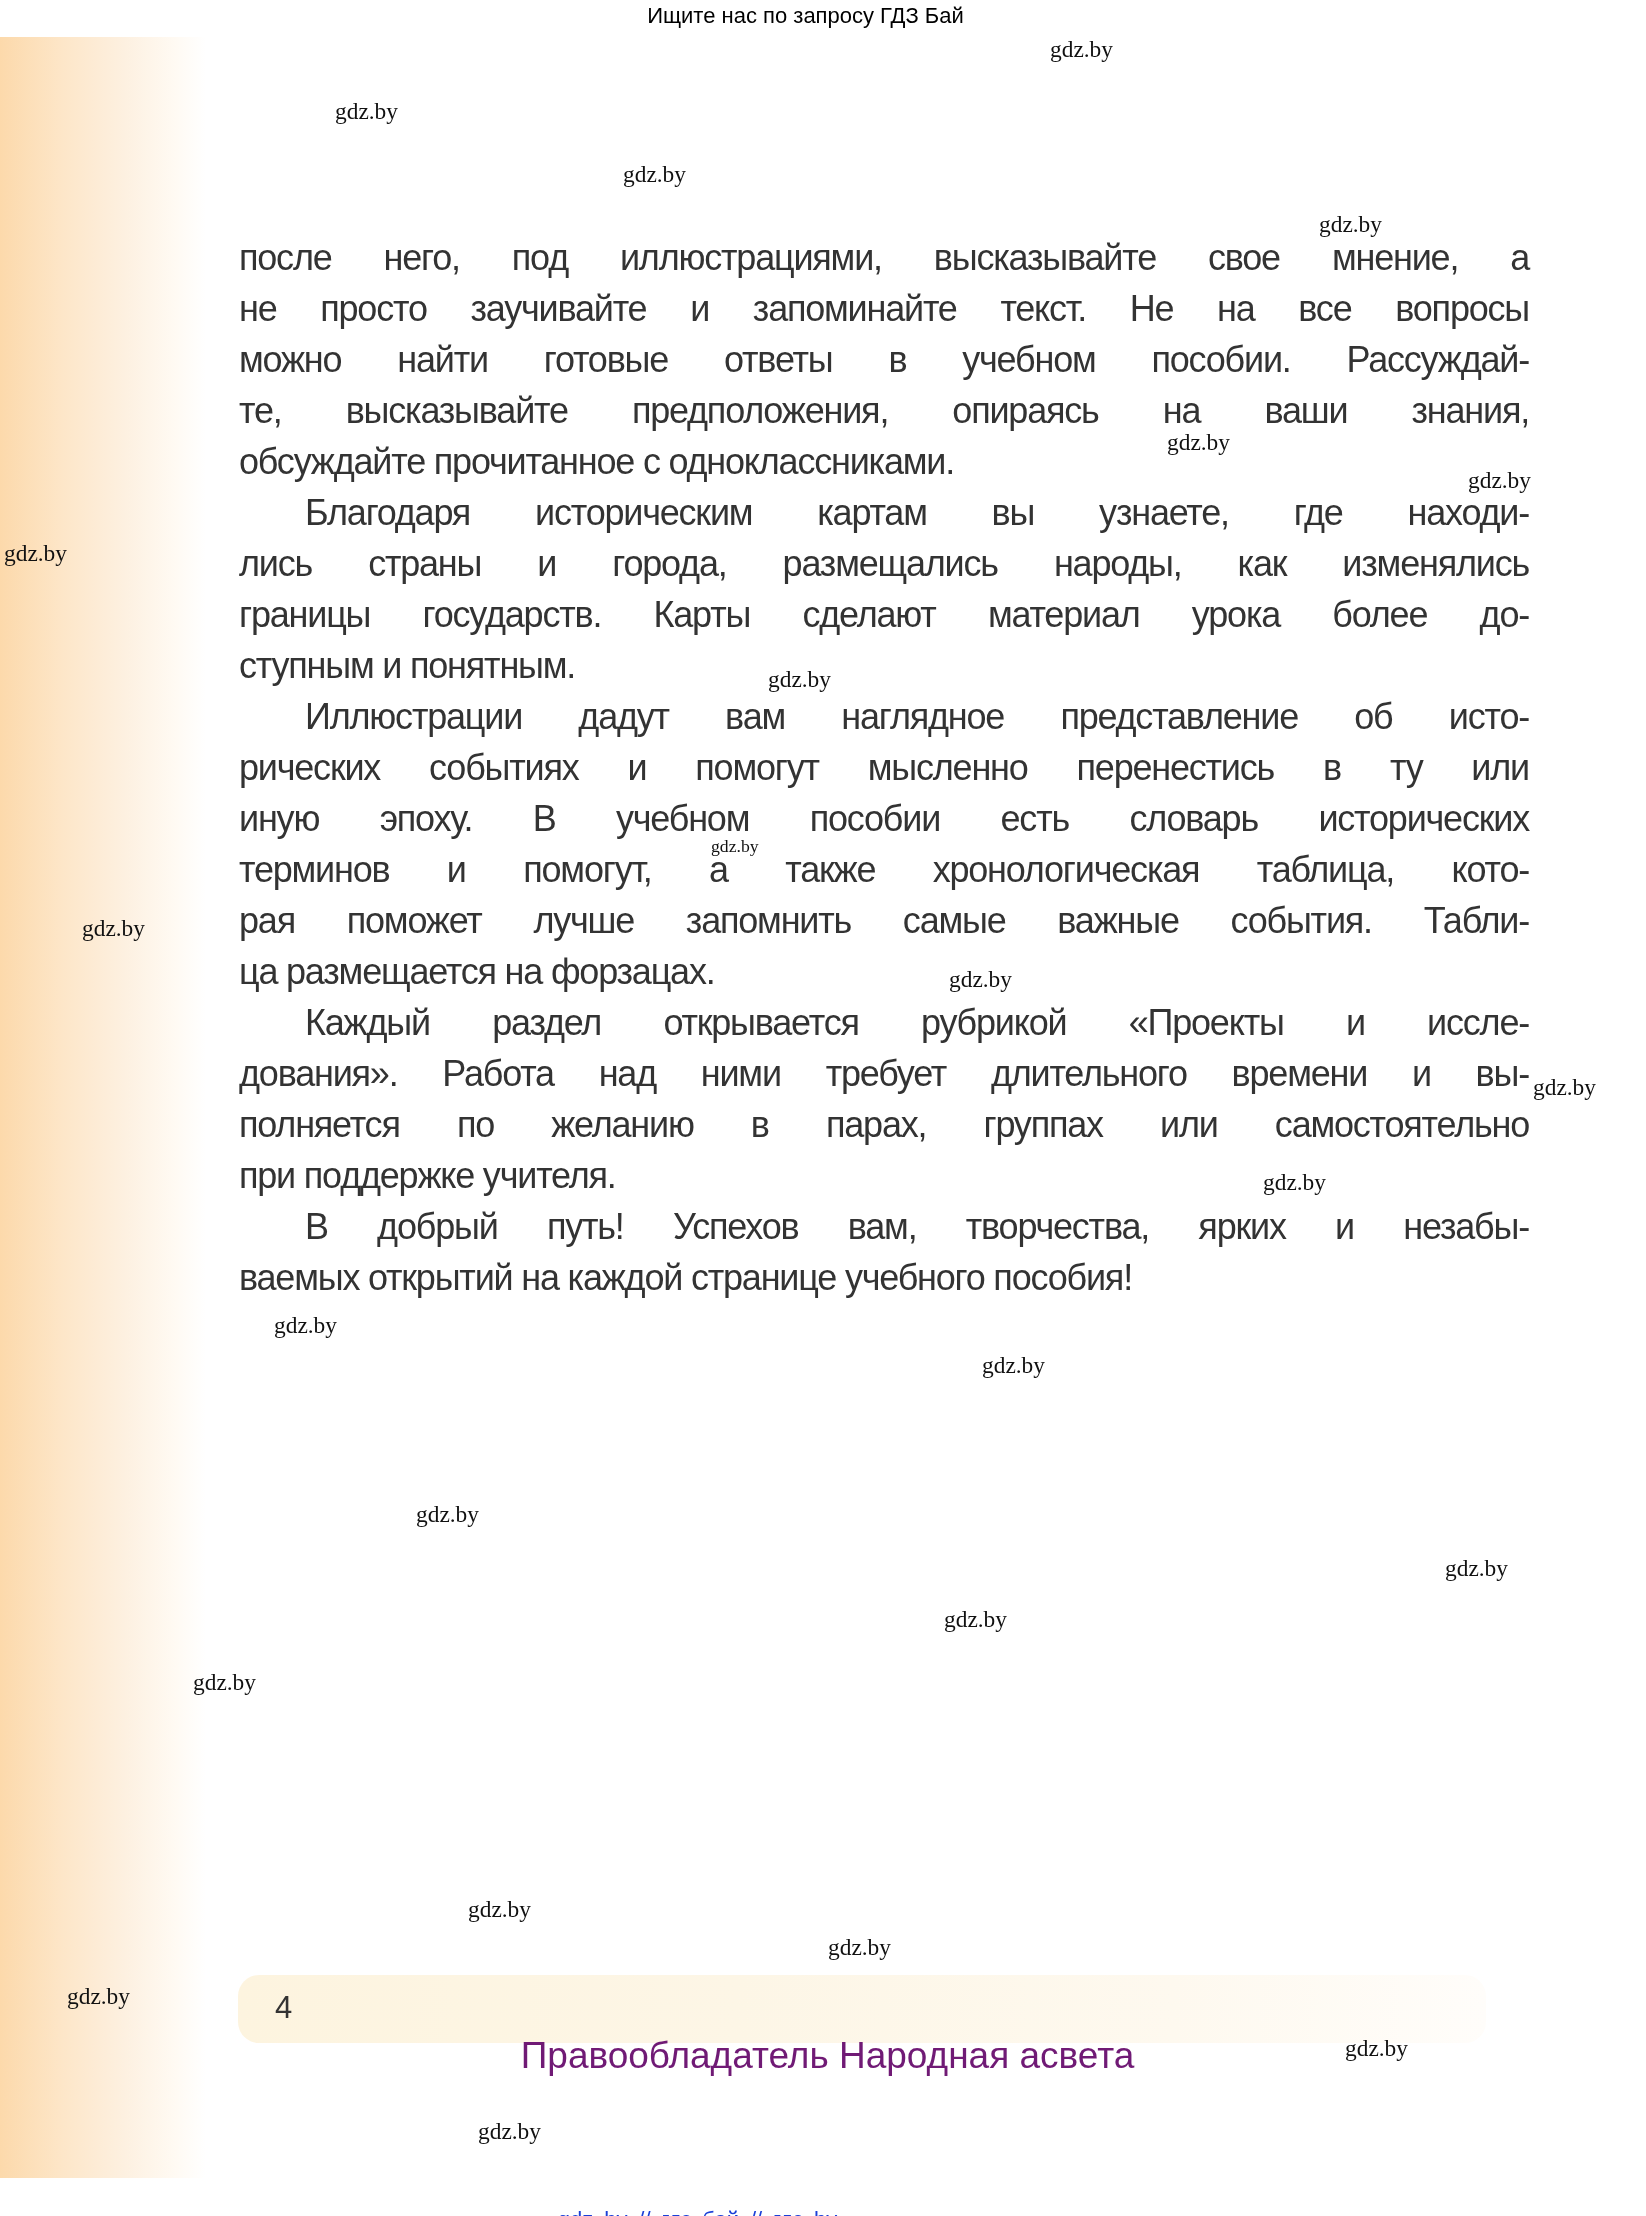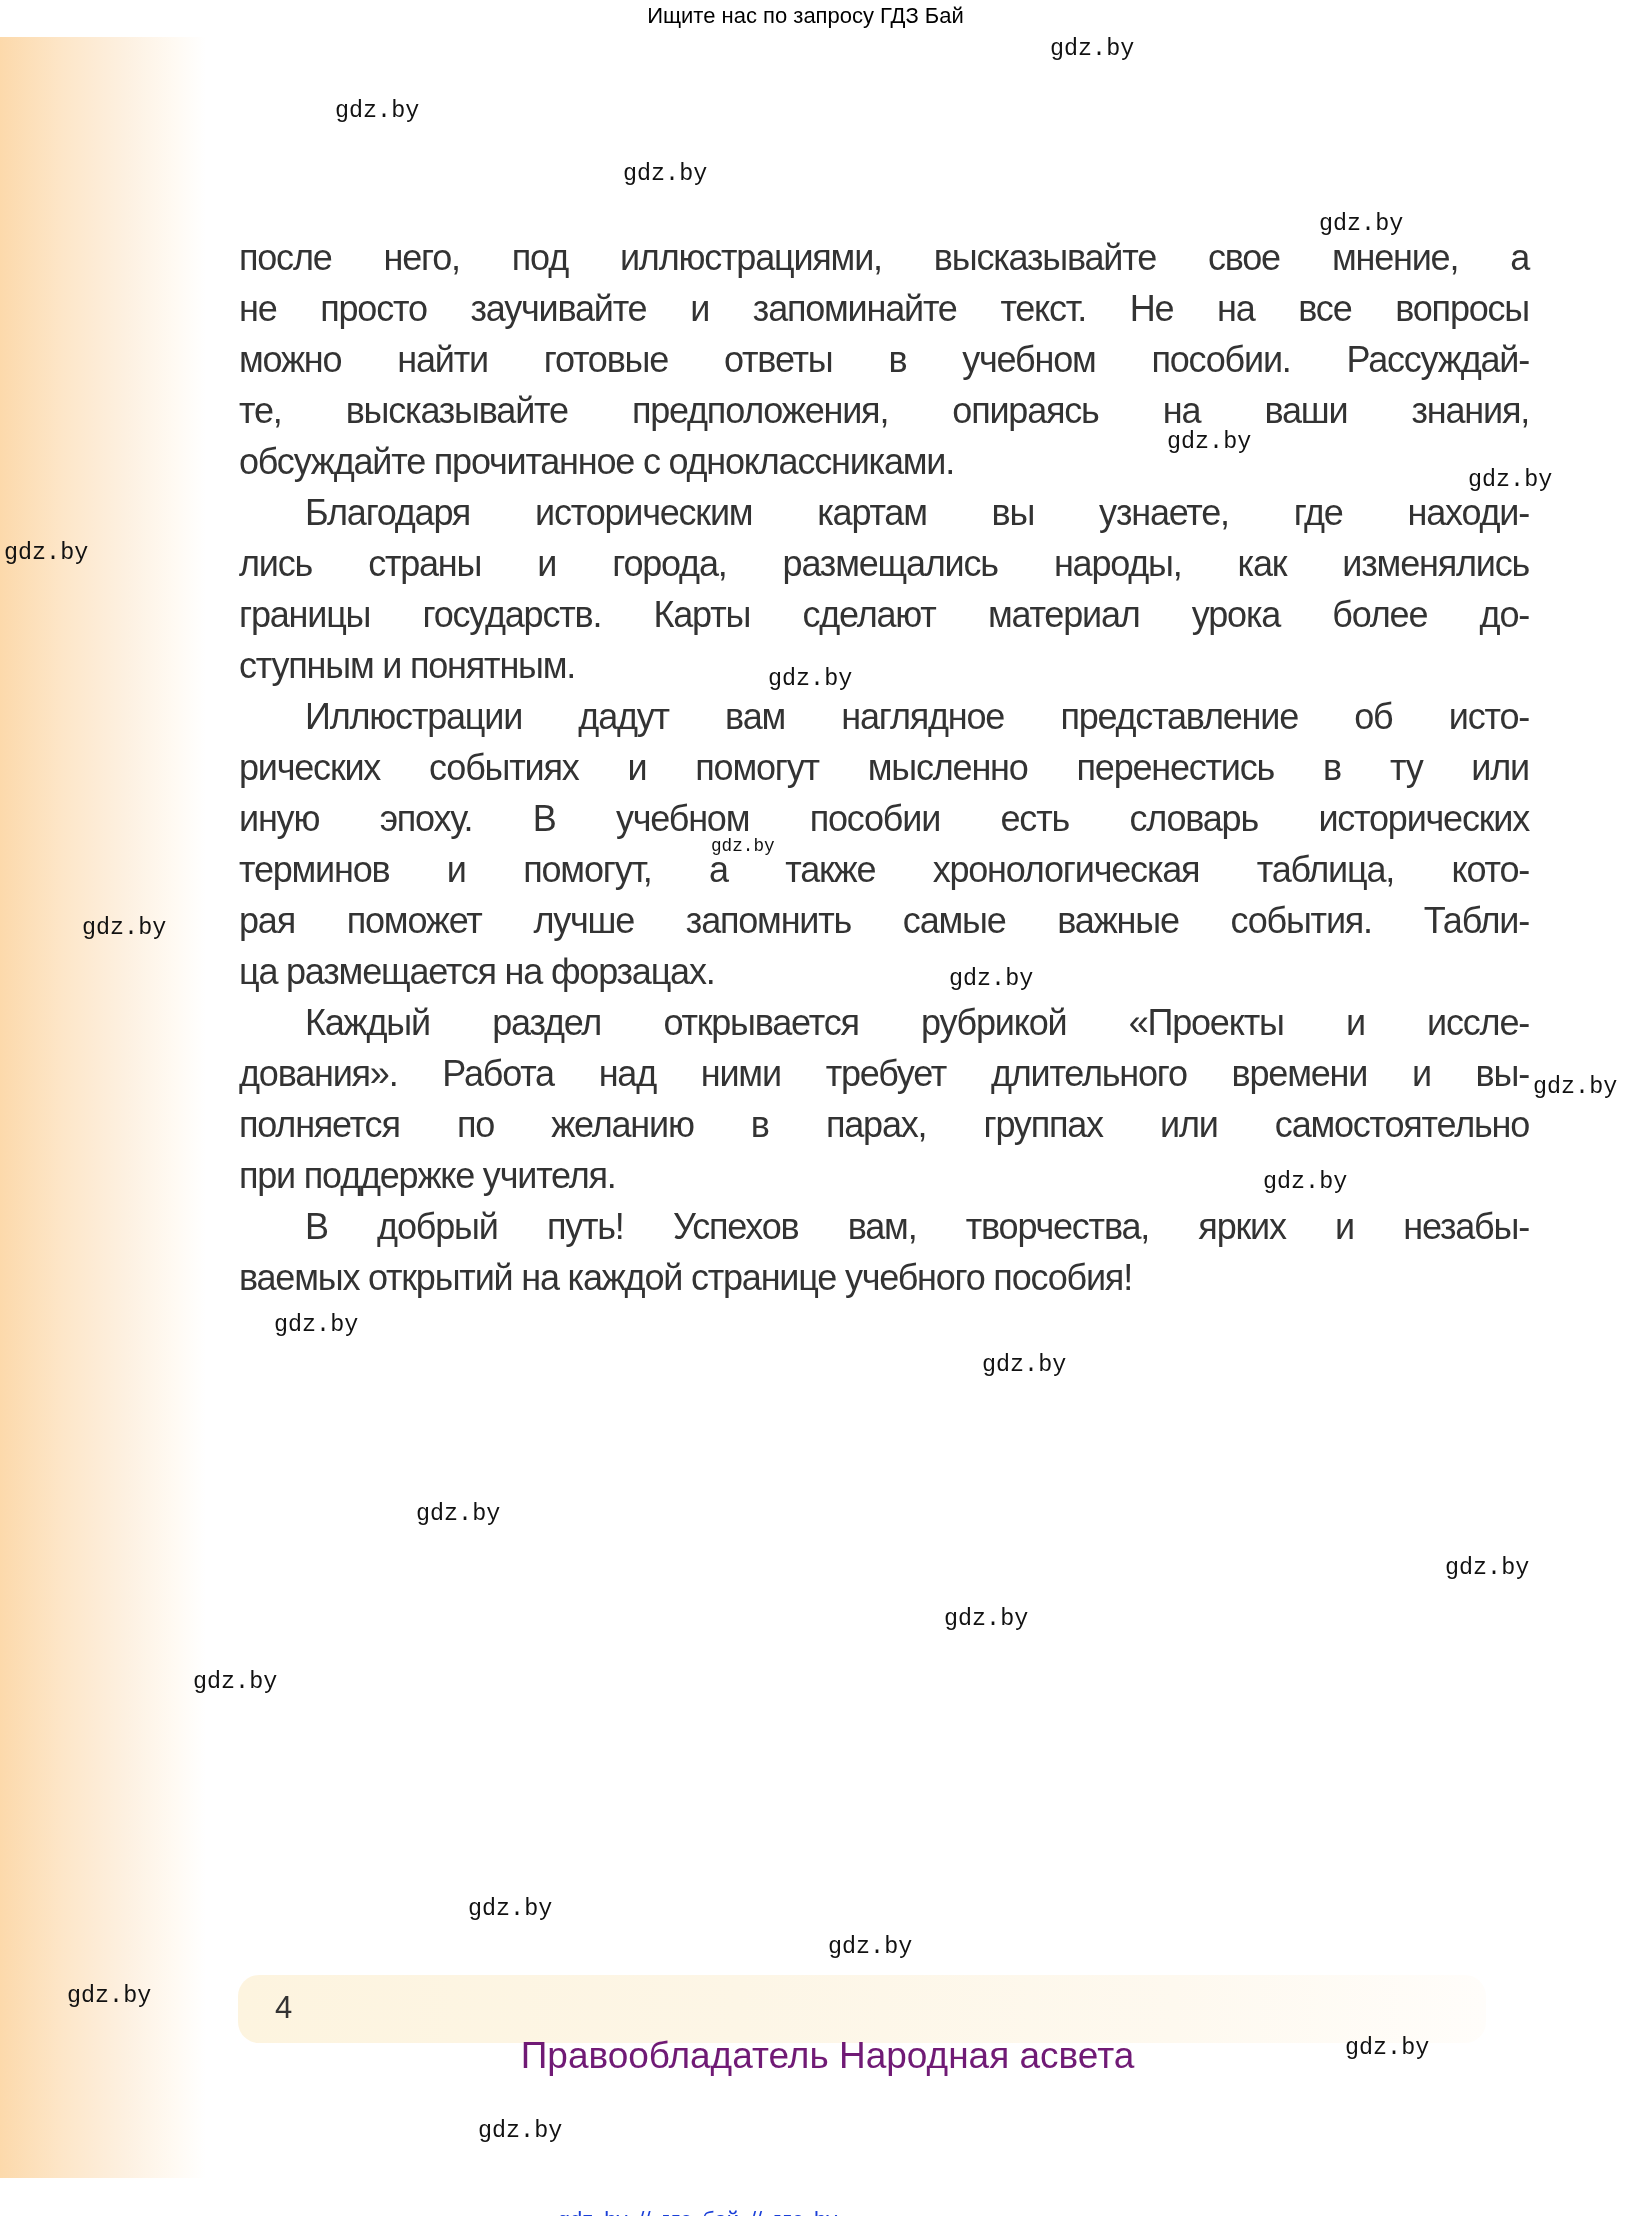--- a/index.html
+++ b/index.html
@@ -39,21 +39,21 @@
     color:#701a75; font-family:"Liberation Sans", sans-serif; font-size:37px;
     padding-left:8px; box-sizing:border-box;
   }
   .footer-links {
     position:absolute; left:0; top:2179px; width:1395px; text-align:center;
     color:#1a3fd8; font-family:"Liberation Sans", sans-serif; font-size:22px;
     word-spacing:4.8px;
     margin-top:28px;
   }
   .wm {
-    position:absolute; font-family:Liberation Mono, monospace;
+    position:absolute; font-family:Liberation Serif, serif;
     font-size:23.4px; color:#111111; white-space:nowrap;
   }
   .wm.small { font-size:17.7px; }
 </style>
 </head>
 <body>
 
 <div class="top-banner">Ищите нас по запросу ГДЗ Бай</div>
 
 <div class="side-strip"></div>

